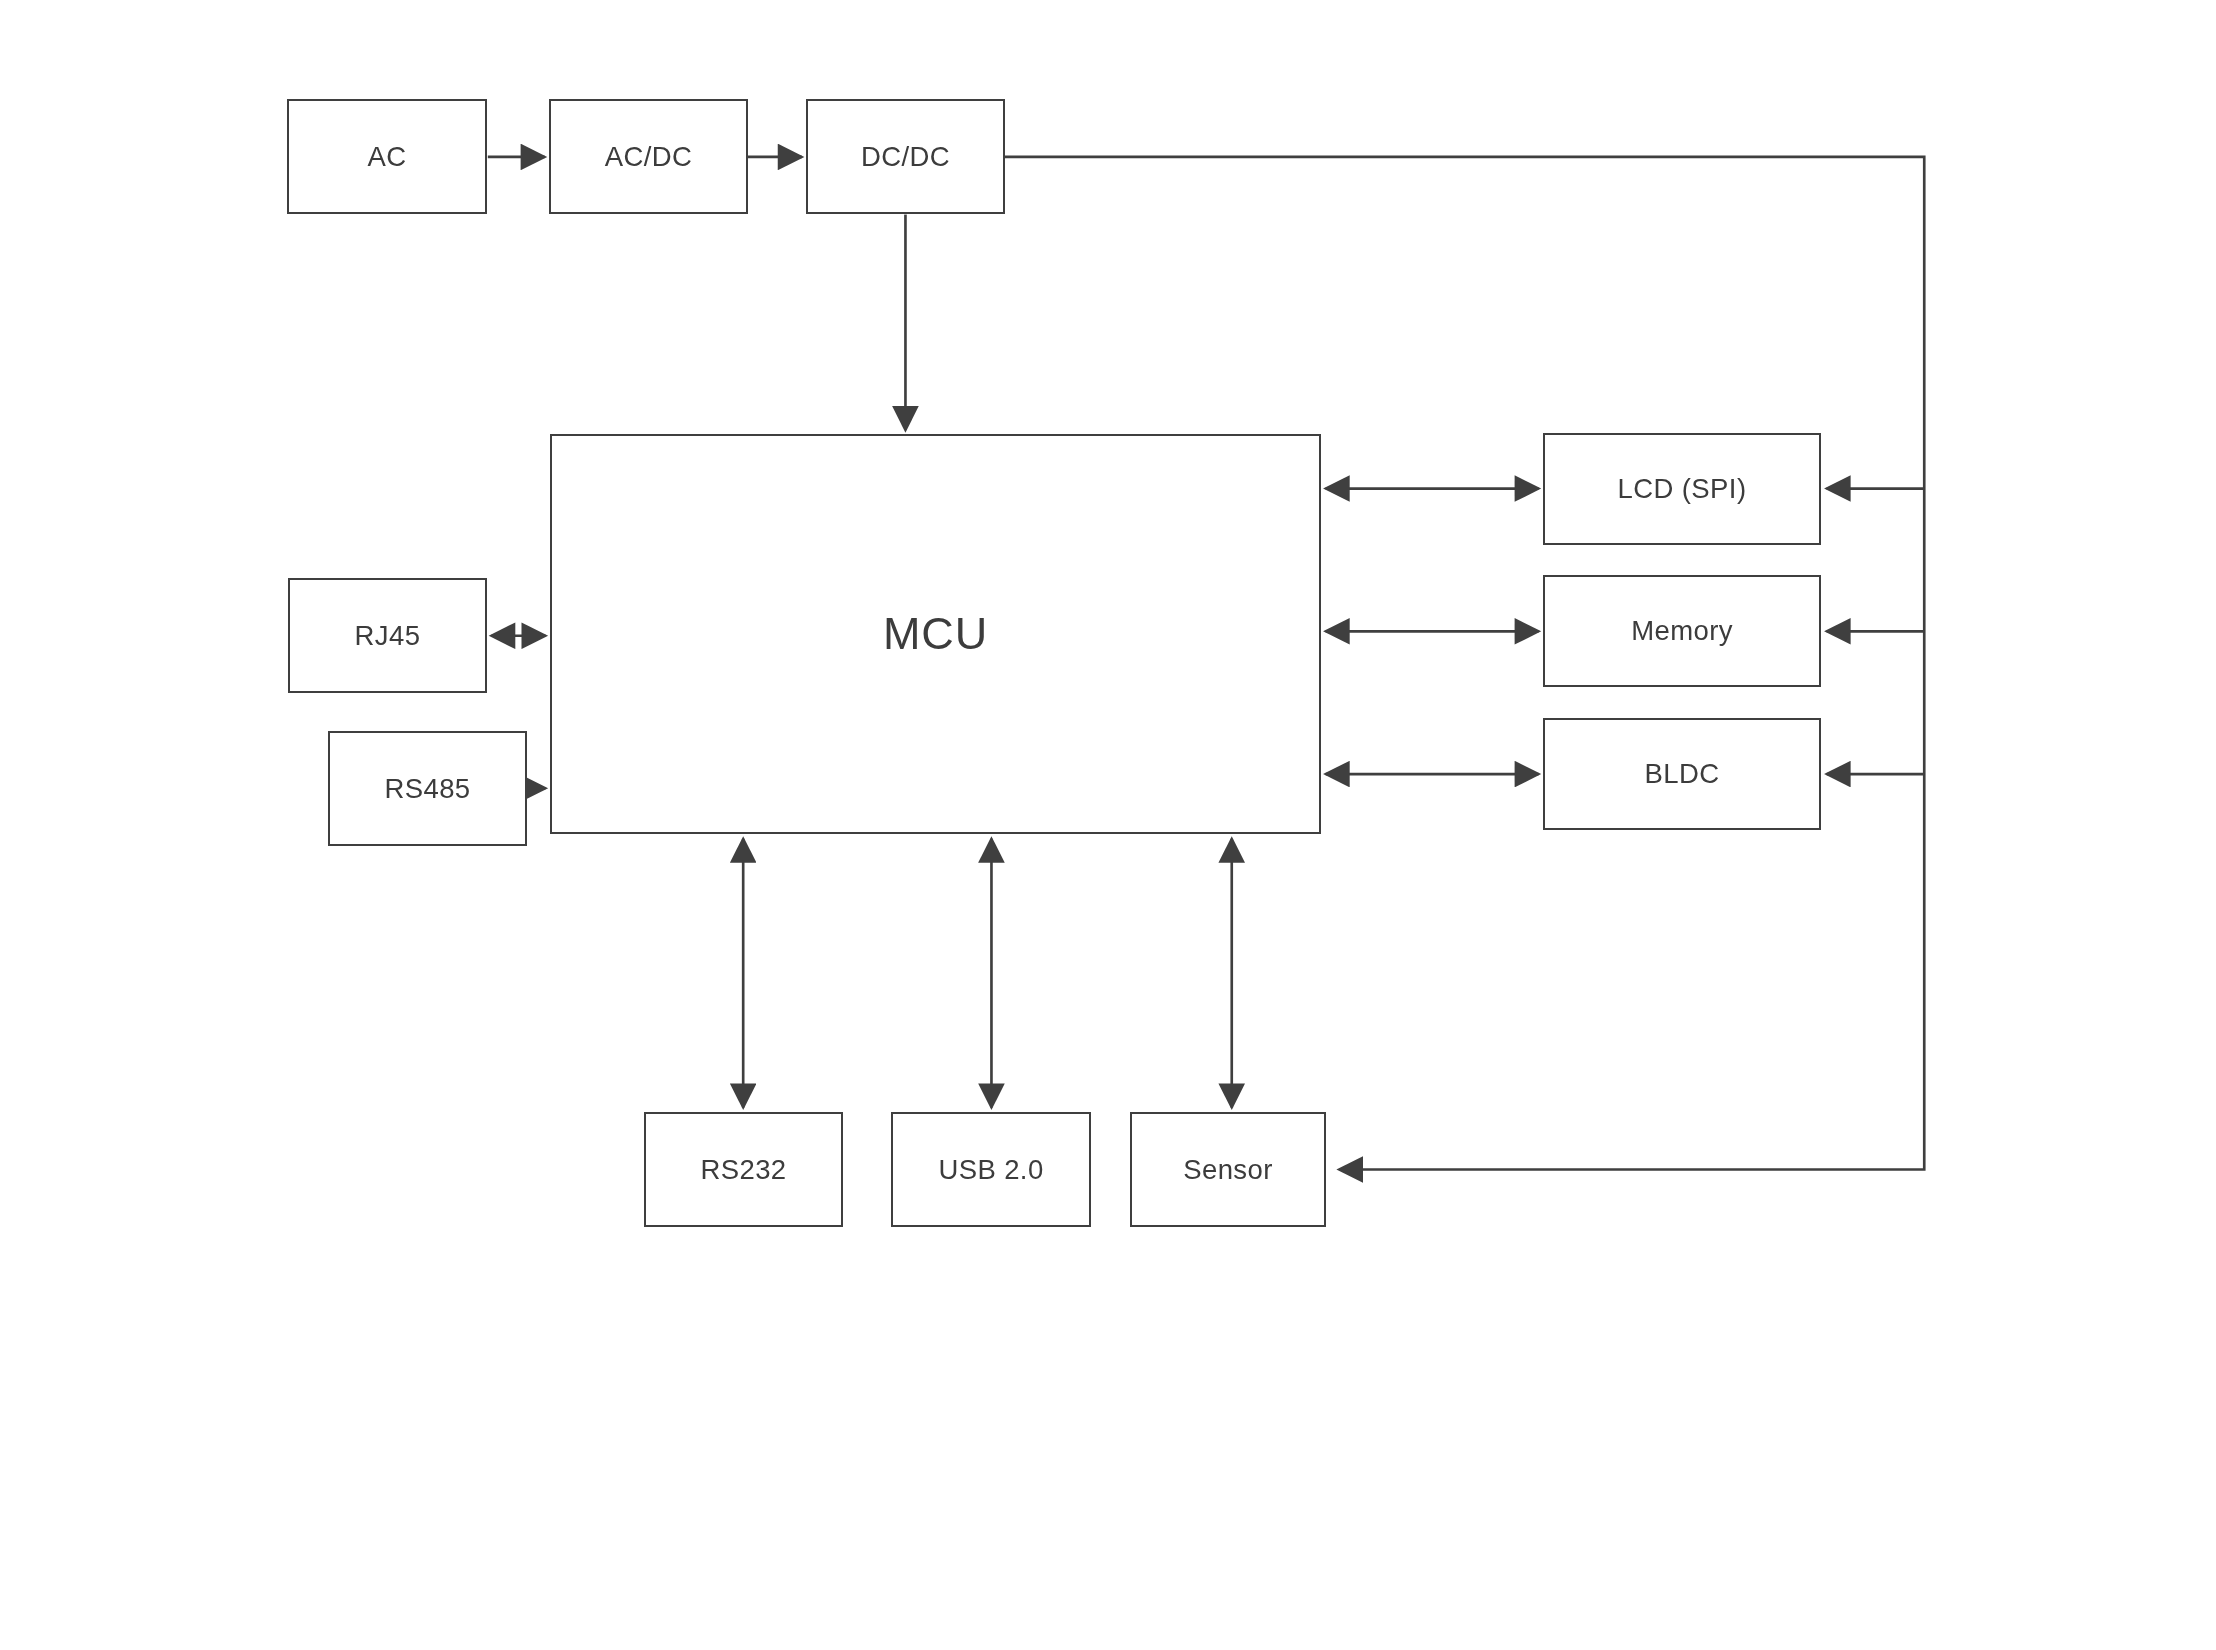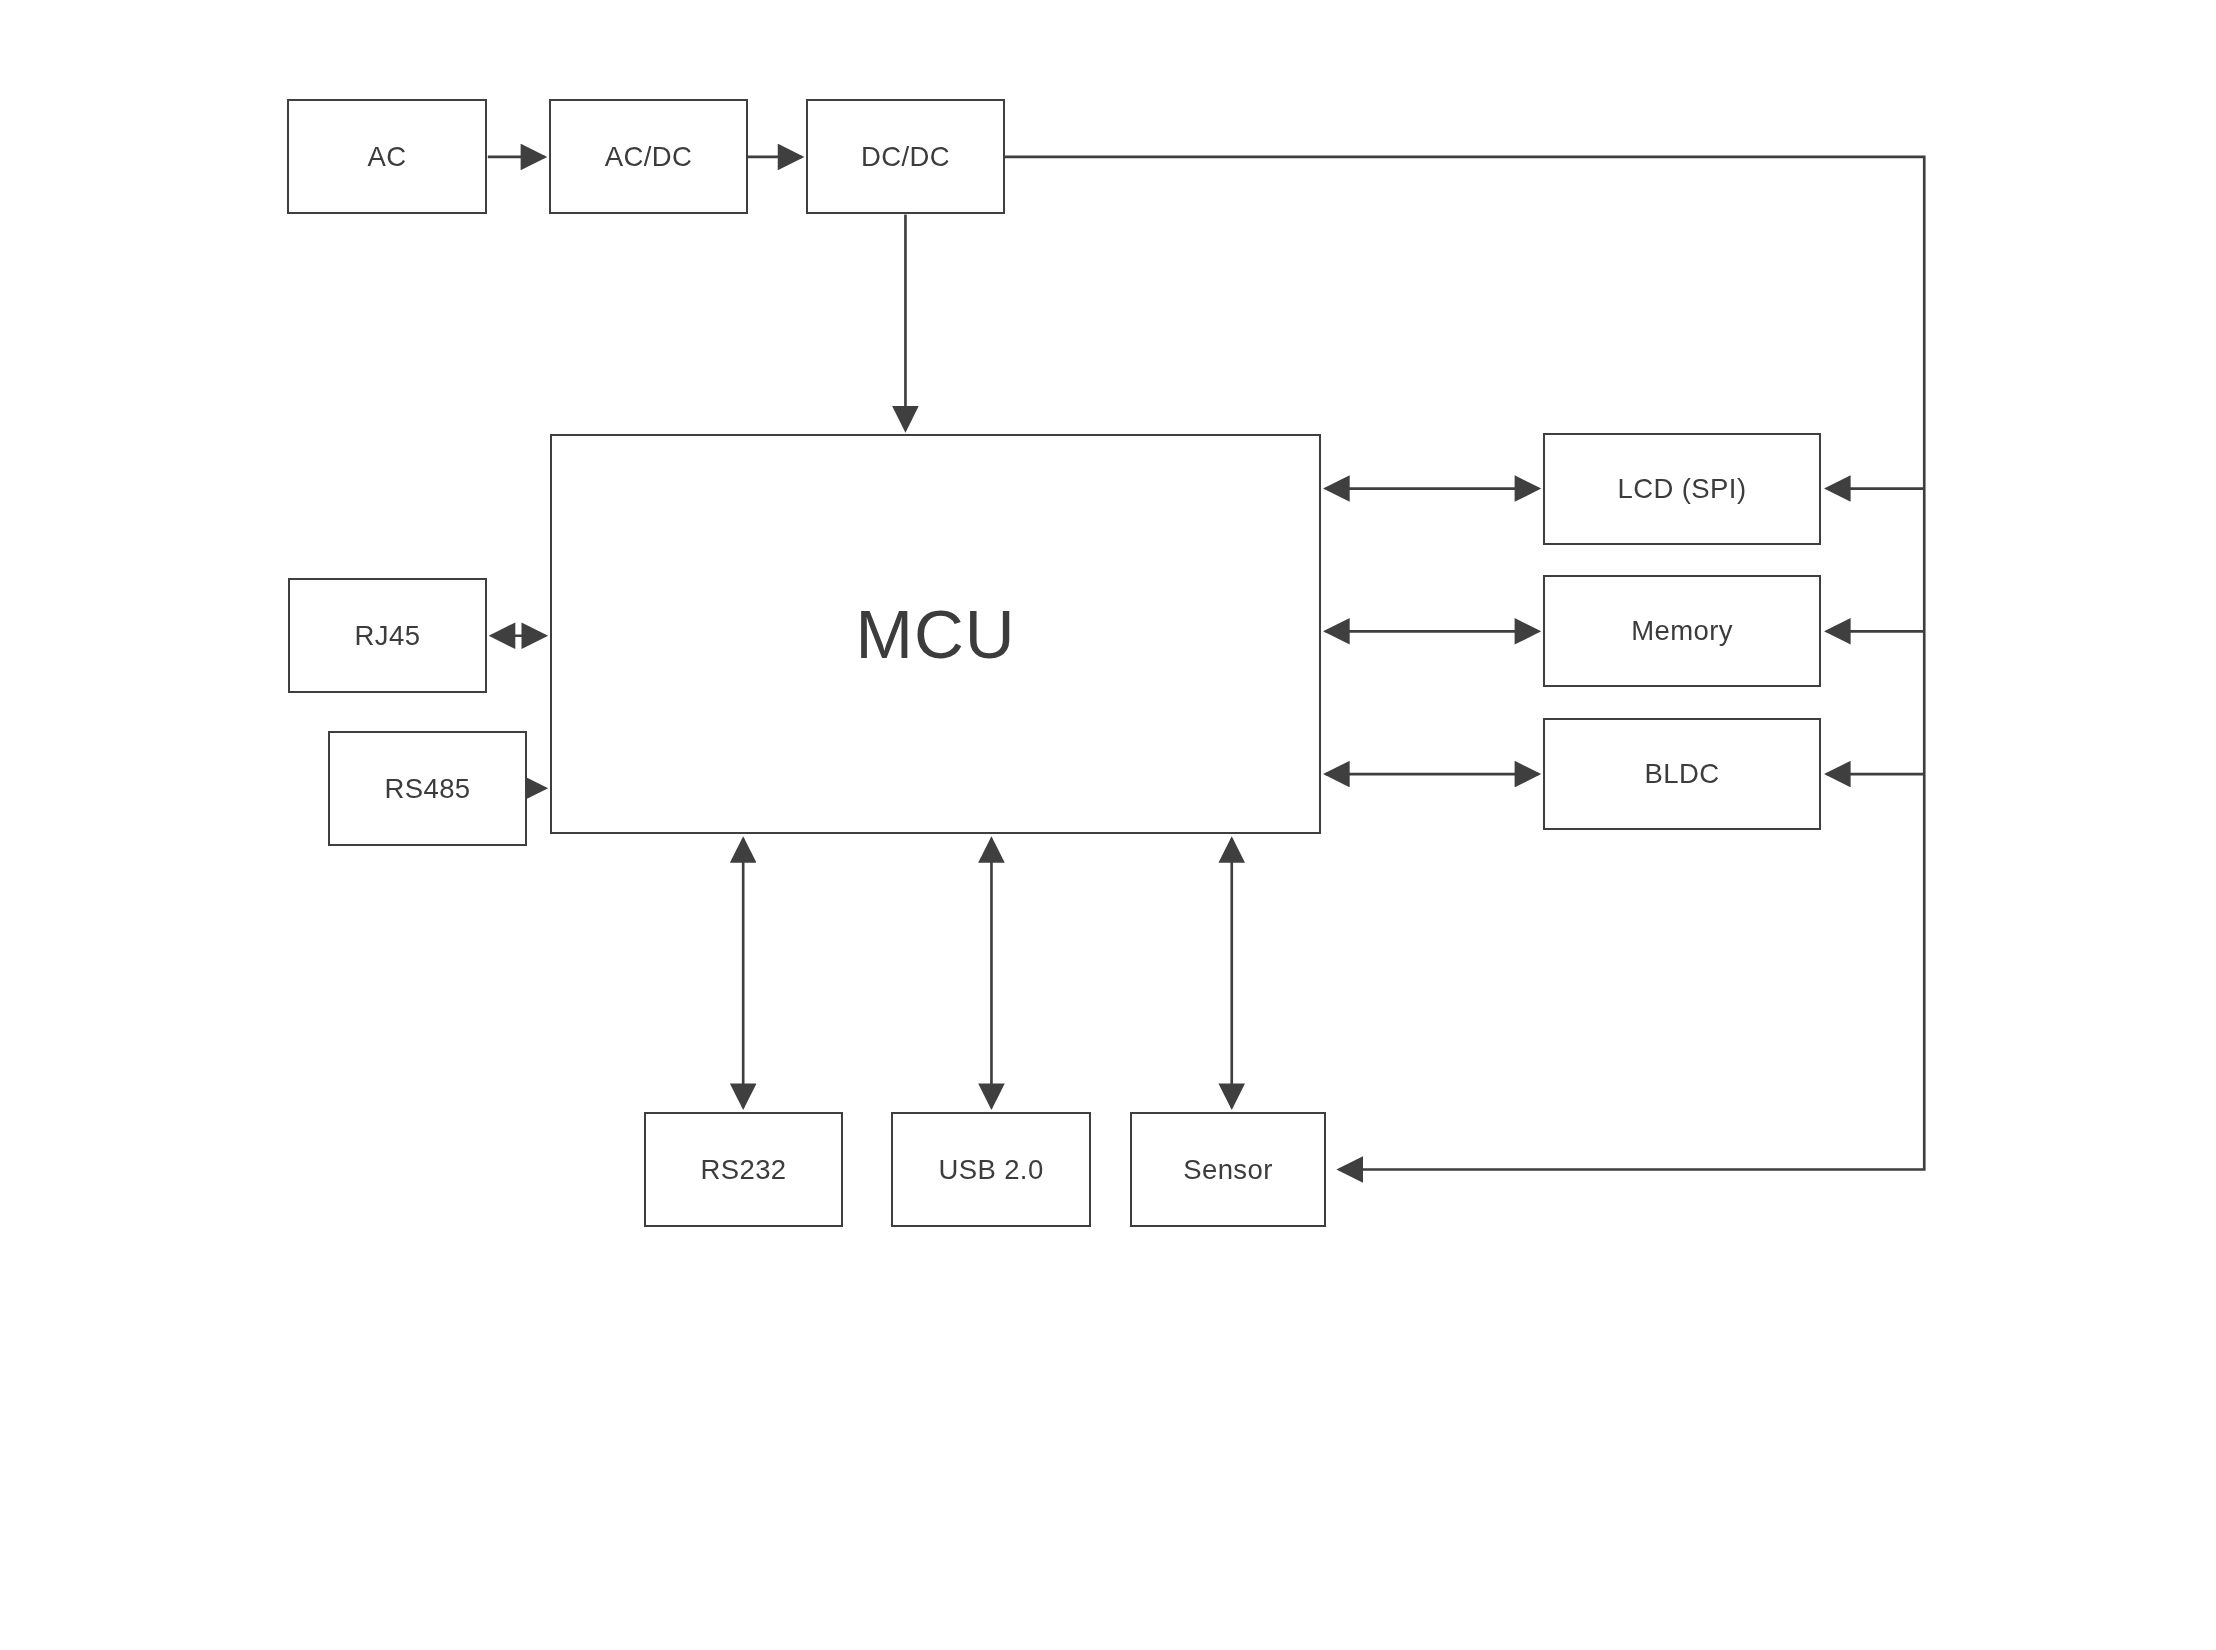--- a/index.html
+++ b/index.html
@@ -39,21 +39,21 @@
     color: #3c3c3c;
     font-size: 27.5px;
     letter-spacing: 0.4px;
     white-space: nowrap;
   }
   
   #node-ac     { left: 287px;  top: 99px; width: 200px; height: 115px; }
   #node-acdc   { left: 549px;  top: 99px; width: 199px; height: 115px; justify-content: center; }
   #node-dcdc   { left: 806px;  top: 99px; width: 199px; height: 115px; }
   
-  #node-mcu    { left: 550px;  top: 434px; width: 771px; height: 400px; font-size: 69px; letter-spacing: 0.9px; }
+  #node-mcu    { left: 550px;  top: 434px; width: 771px; height: 400px; font-size: 45px; letter-spacing: 0.9px; }
   
   #node-rj45   { left: 288px;  top: 578px; width: 199px; height: 115px; }
   #node-rs485  { left: 288px;  top: 731px; width: 199px; height: 115px; margin-left: 40px; }
   
   #node-lcd    { left: 1543px; top: 433px; width: 278px; height: 112px; align-items: center; }
   #node-memory { left: 1543px; top: 575px; width: 278px; height: 112px; }
   #node-bldc   { left: 1543px; top: 718px; width: 278px; height: 112px; }
   
   #node-rs232  { left: 644px;  top: 1112px; width: 199px; height: 115px; }
   #node-usb    { left: 891px; top: 1112px; width: 200px; height: 115px; }

